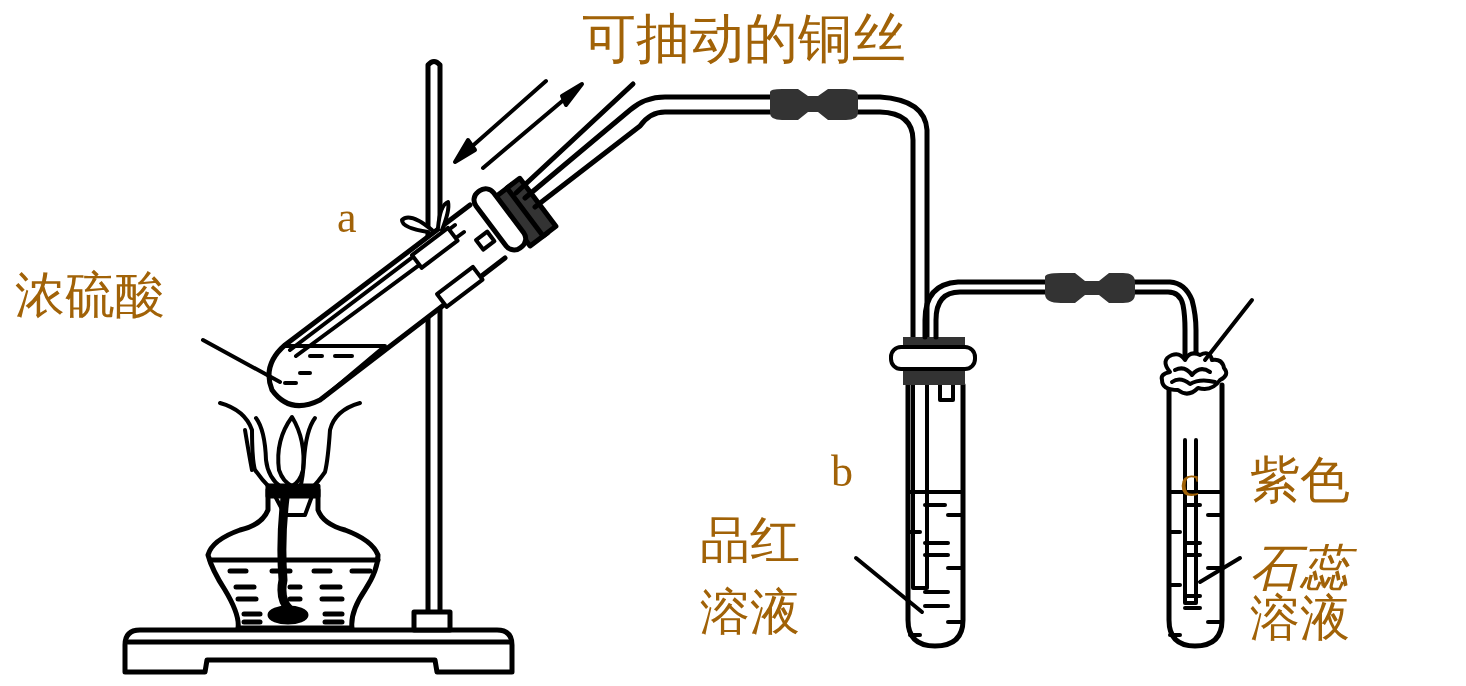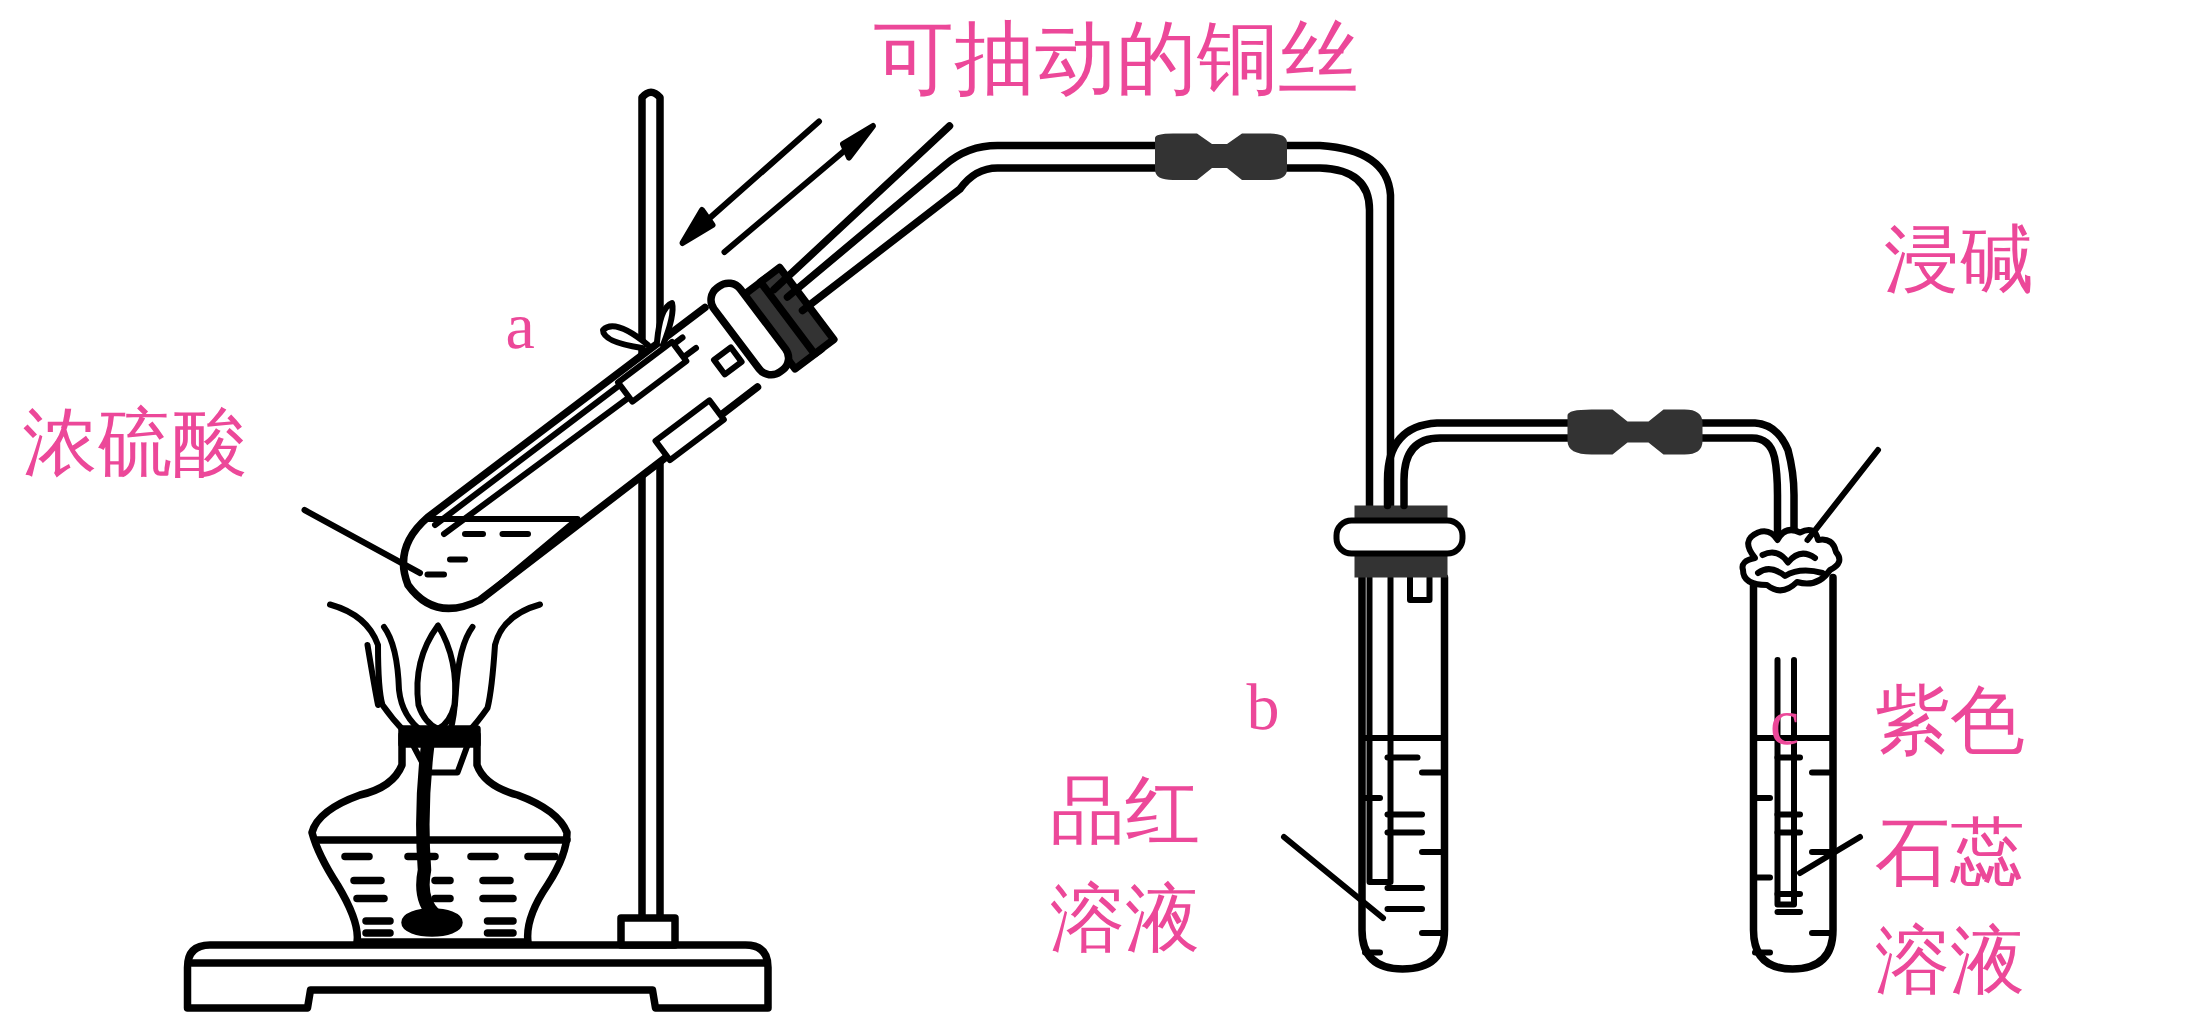--- a/index.html
+++ b/index.html
@@ -1,18 +1,18 @@
 <!DOCTYPE html>
 <html><head>
 <meta charset="utf-8">
 <style>
   html, body { margin:0; padding:0; background:#ffffff; }
   body { width:1466px; height:686px; position:relative; overflow:hidden; }
   #diagram { position:absolute; left:0; top:0; }
-  .lbl { position:absolute; font-family:"DejaVu Serif","Liberation Serif",serif; color:#ec4899; white-space:nowrap; line-height:1; }
+  .lbl { position:absolute; font-family:"DejaVu Serif","Liberation Serif",serif; color:#a16207; white-space:nowrap; line-height:1; }
   .cjk { font-size:50px; }
   .latin { font-size:44px; font-family:"Liberation Serif","DejaVu Serif",serif; }
   .stack span { display:block; }
 </style>
 </head>
 <body>
 
 <svg id="diagram" width="1466" height="686" viewBox="0 0 1466 686" xmlns="http://www.w3.org/2000/svg" fill="none" stroke="#000" stroke-width="5" stroke-linejoin="round" stroke-linecap="round">
 
   <g>
@@ -169,25 +169,24 @@
   </g>
 </svg>
 
 <div class="lbl cjk" style="left:582px; top:12px; font-size:54px;">可抽动的铜丝</div>
 <div class="lbl cjk" style="left:15px; top:270px;text-align:center;">浓硫酸</div>
 <div class="lbl latin" style="left:337px; top:196px;">a</div>
 <div class="lbl latin" style="left:831px; top:450px;">b</div>
 <div class="lbl latin" style="left:1180px; top:460px;">c</div>
 
 <div class="lbl cjk stack" style="left:1256px; top:148px;">
-  <span style="margin-bottom:14px;">浸碱</span>
 </div>
 
 <div class="lbl cjk stack" style="left:700px; top:515px;">
   <span style="margin-bottom:22px;">品红</span>
   <span>溶液</span>
 </div>
 
 <div class="lbl cjk stack" style="left:1250px; top:455px;">
   <span style="margin-bottom:38px;">紫色</span>
-  <span style="margin-bottom:22px;">石蕊</span>
+  <span style="font-style:italic;">石蕊</span>
   <span>溶液</span>
 </div>
 
 </body></html>

